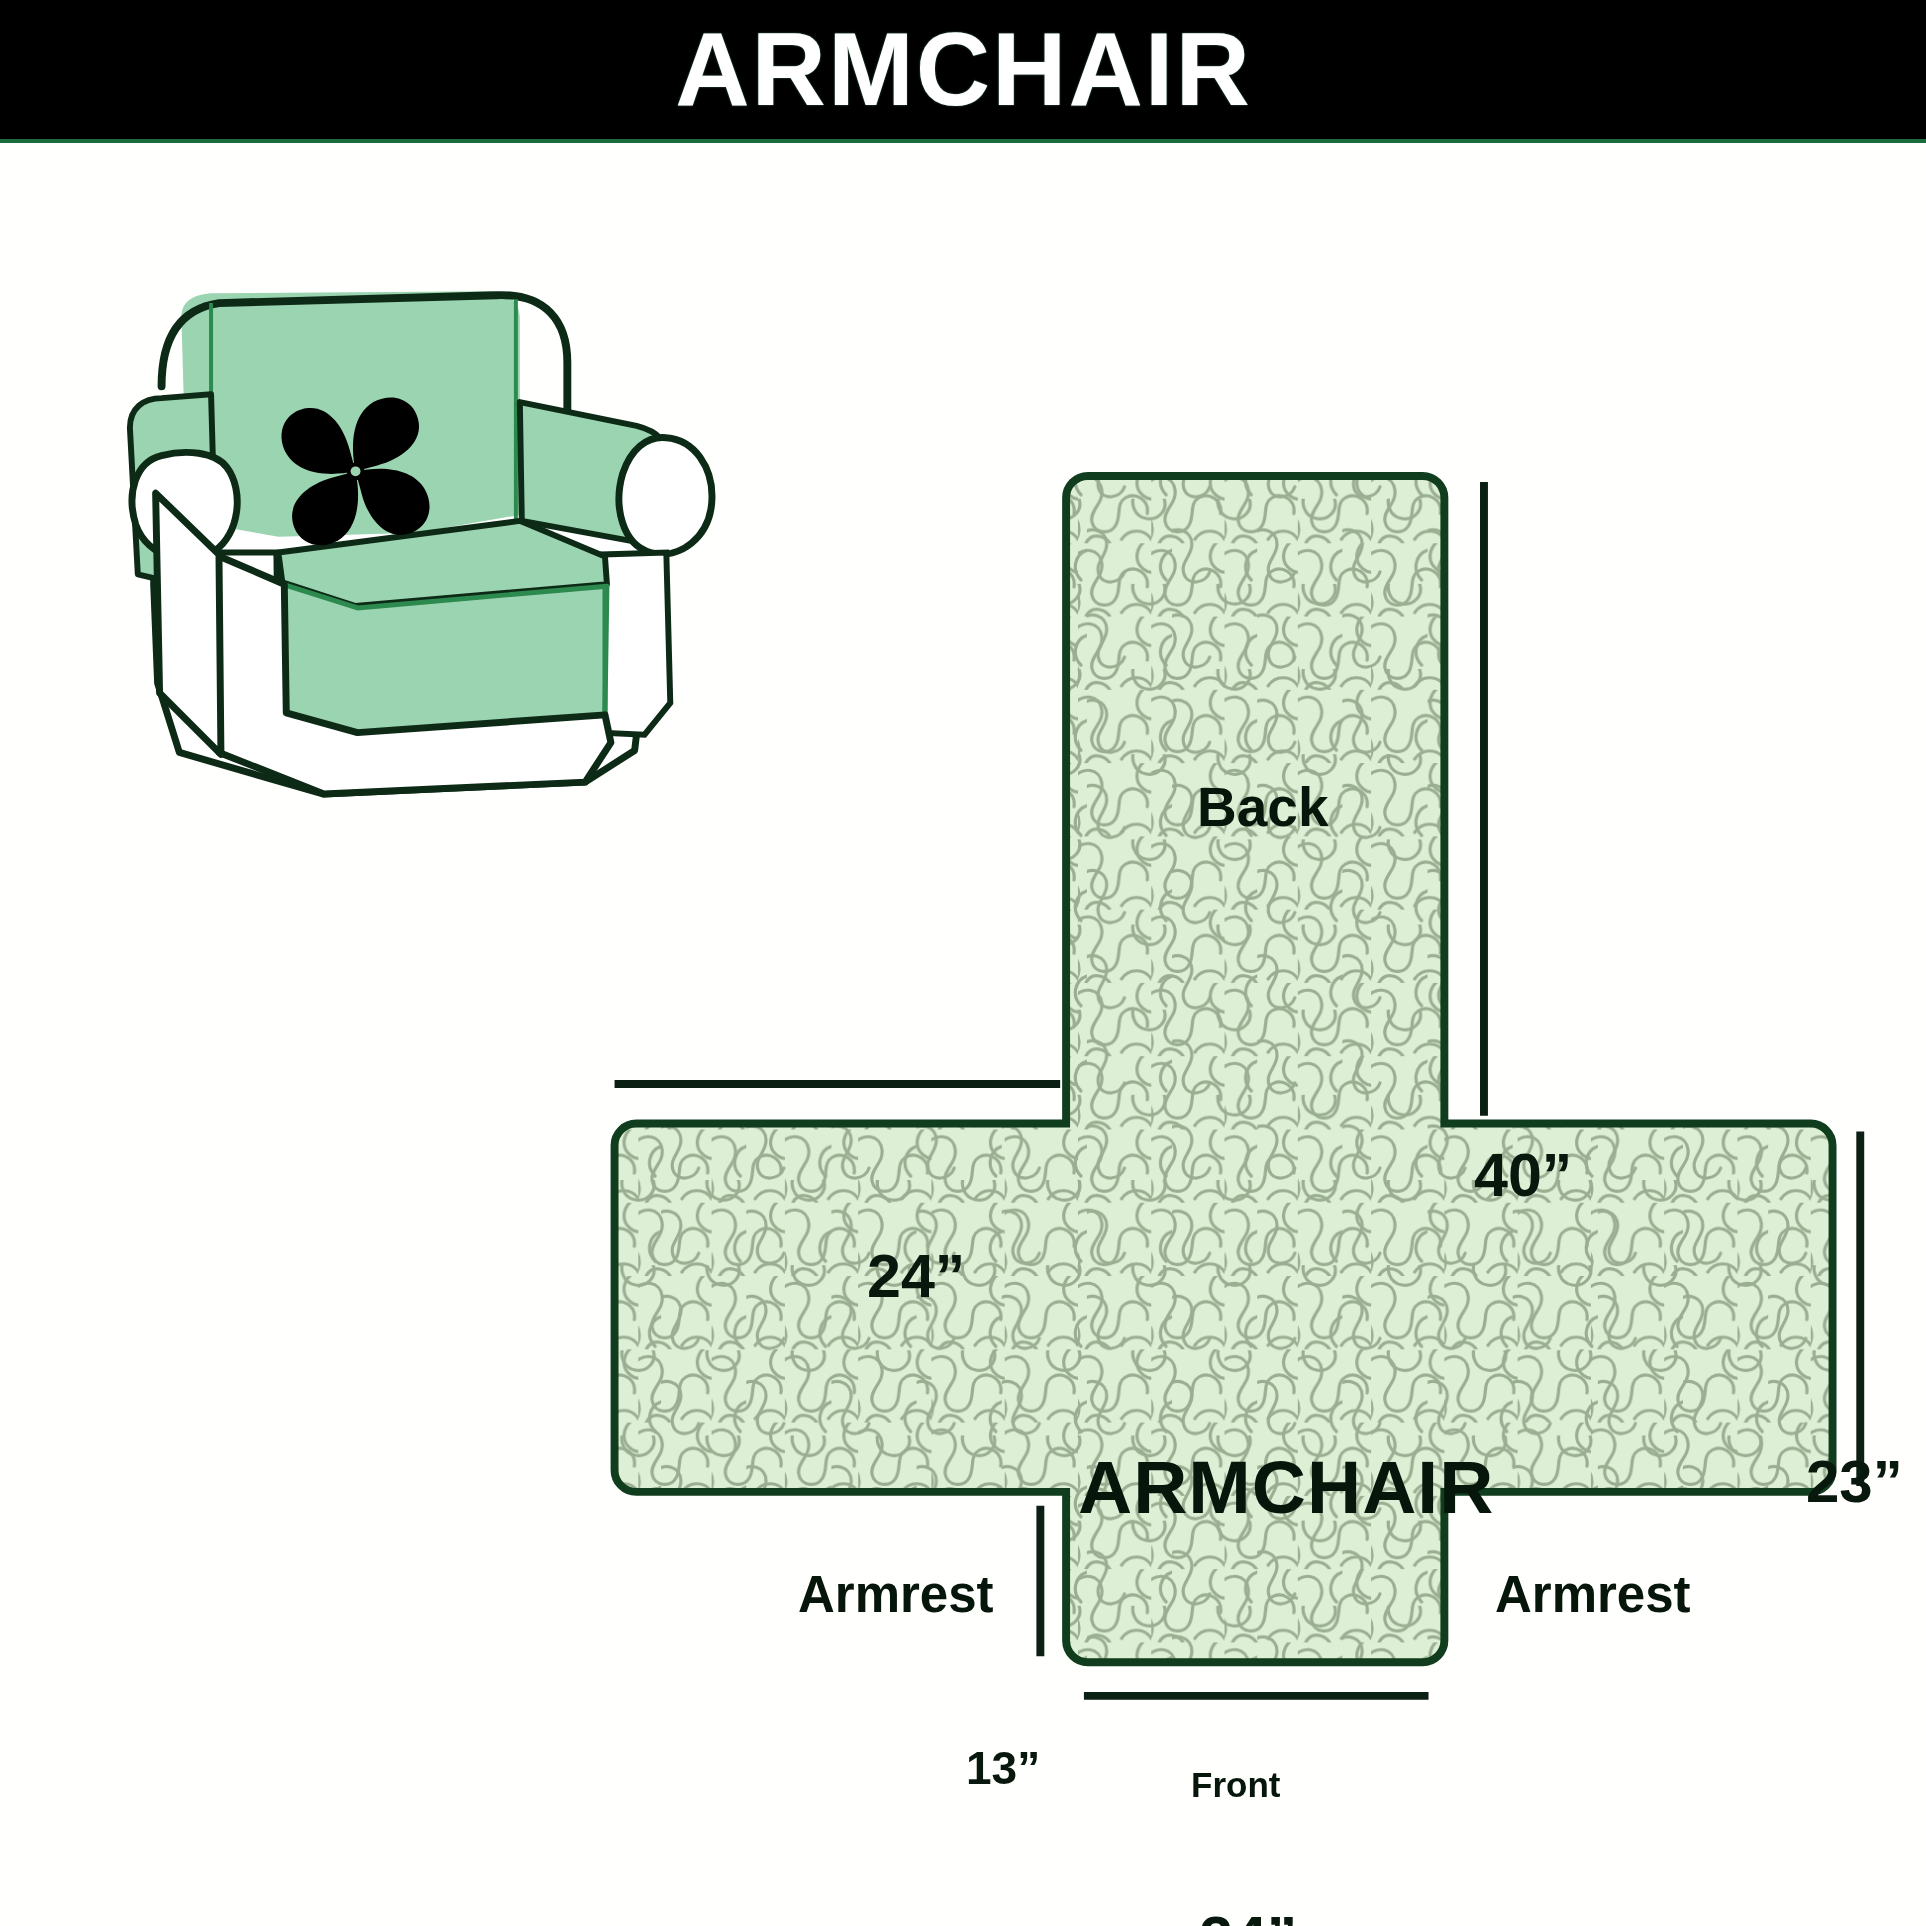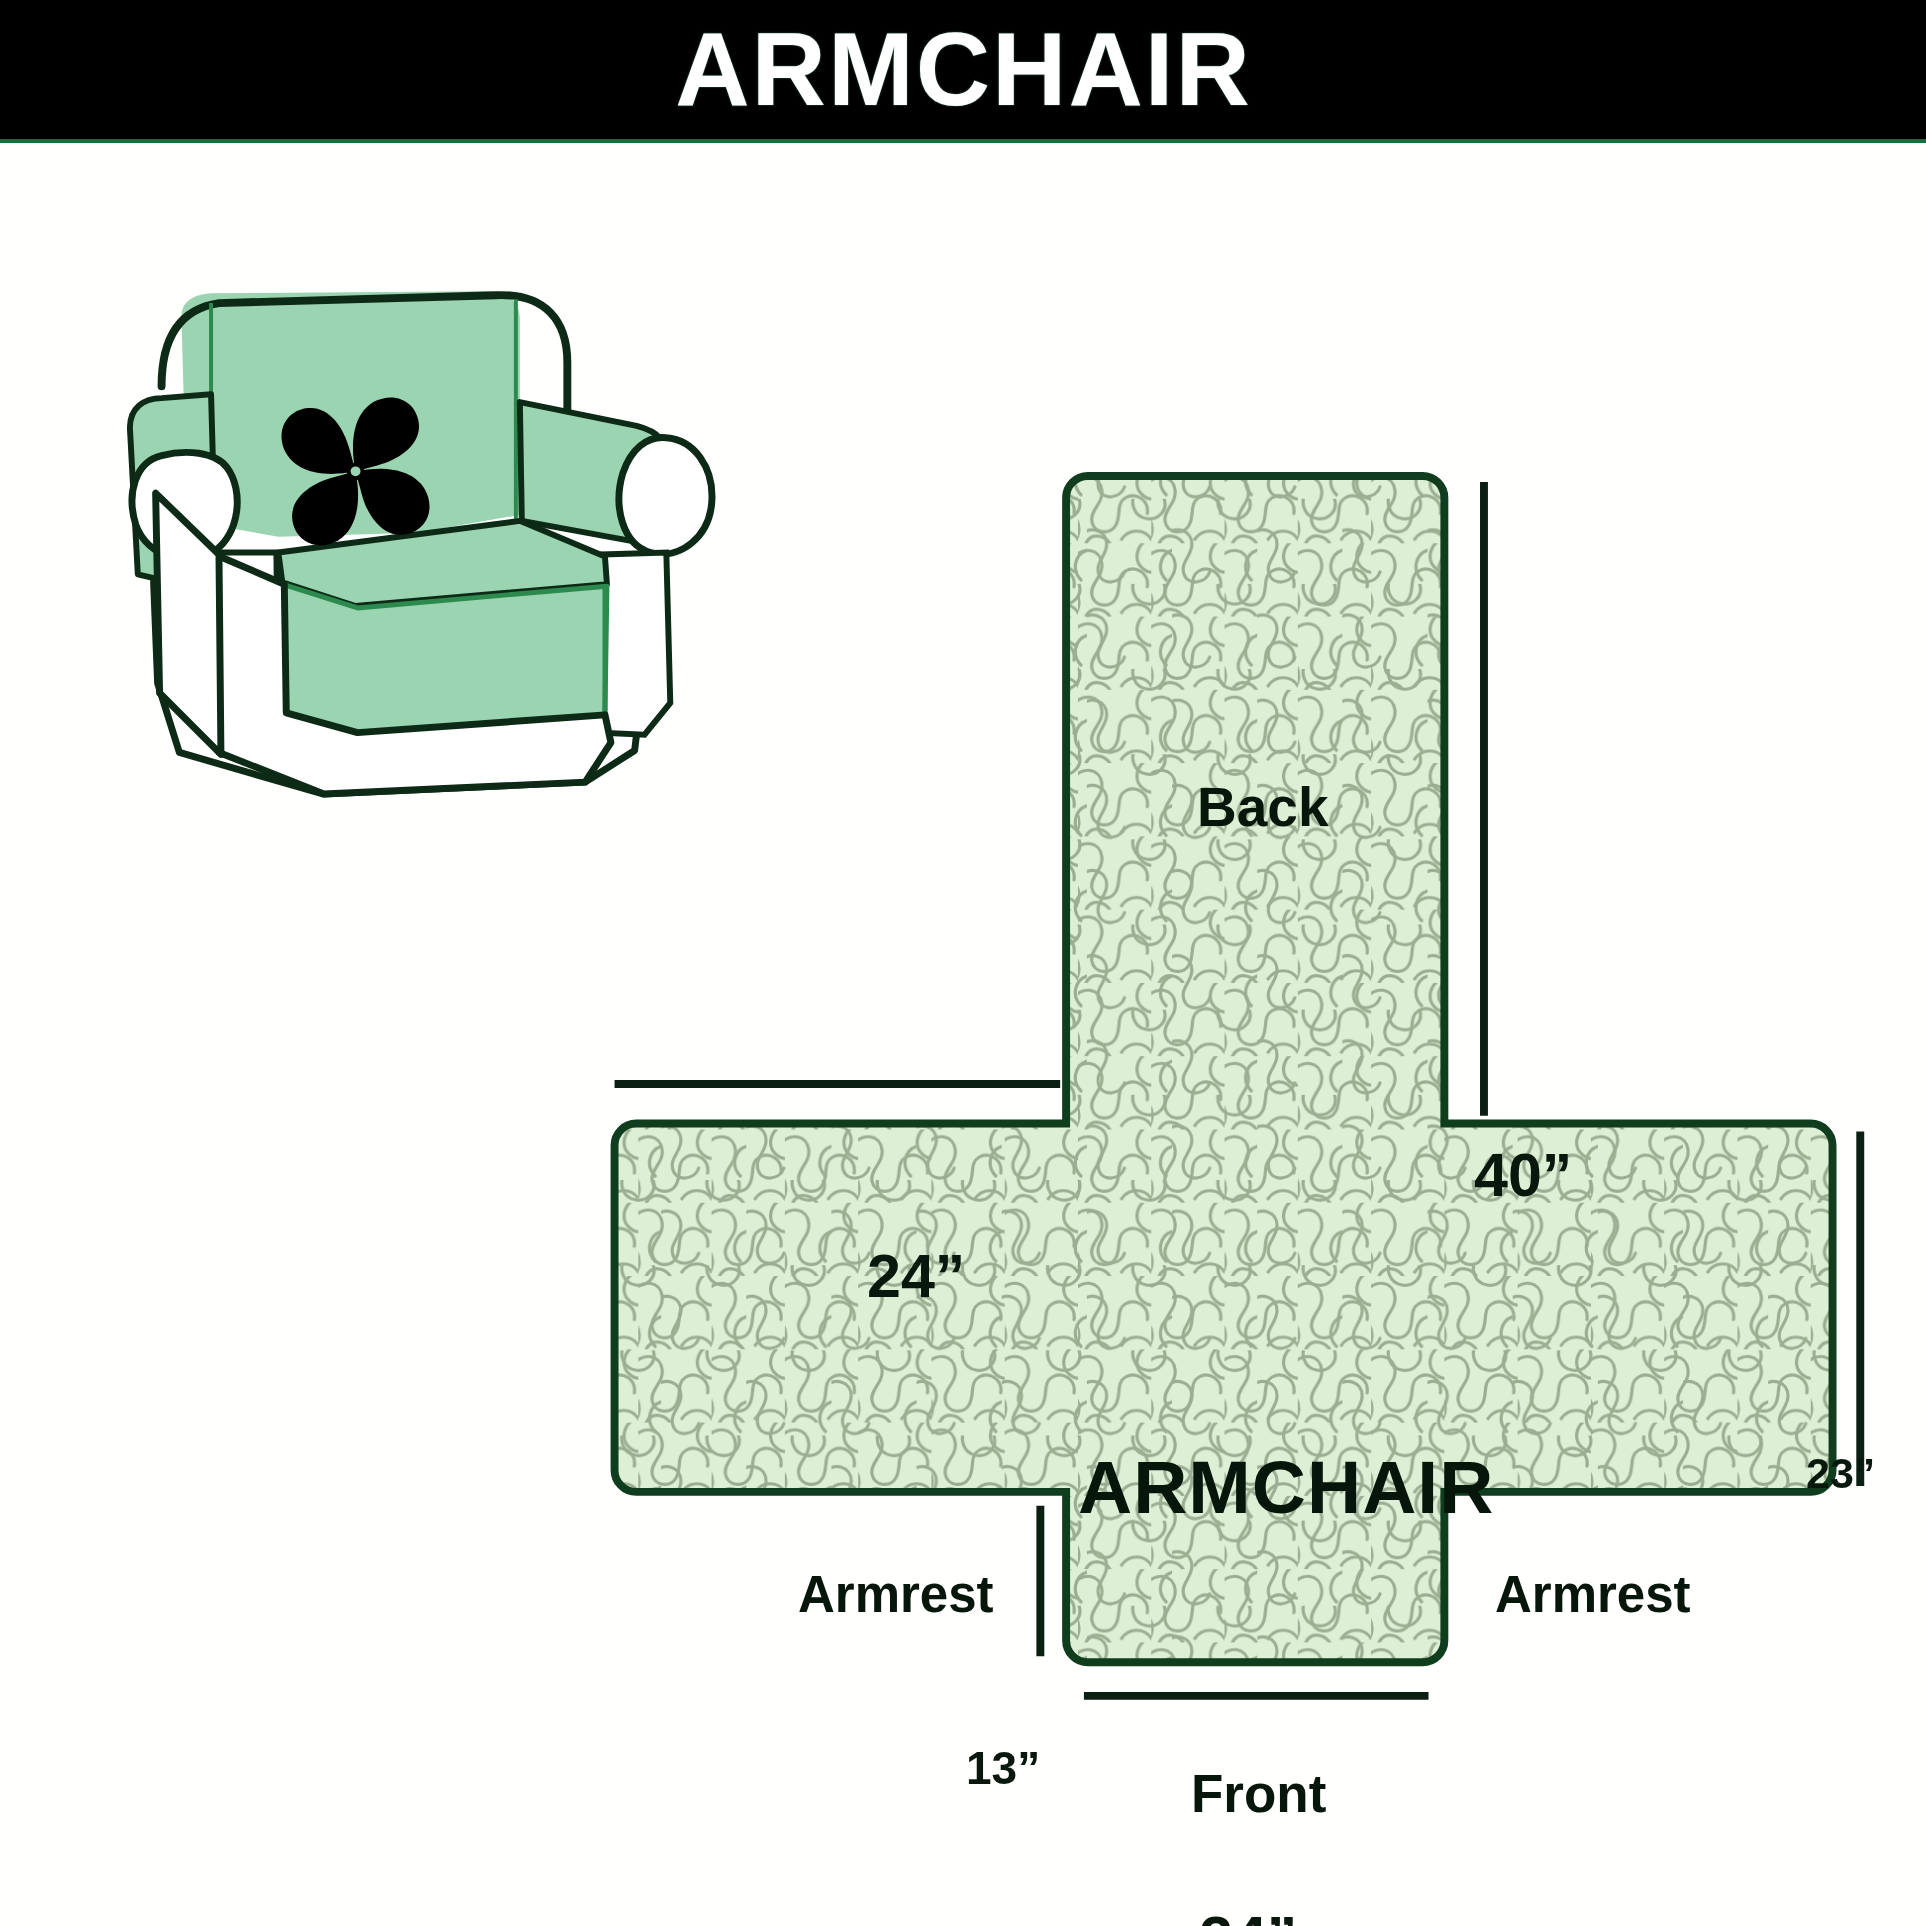--- a/index.html
+++ b/index.html
@@ -89,25 +89,25 @@
     font-weight: bold;
     color: #07160b;
     white-space: nowrap;
     line-height: 1;
   }
 
   #label-back      { left: 1186px; top: 637px;  font-size: 55px; }
   #label-armchair  { left: 1067px; top: 1307px; font-size: 75px; letter-spacing: 1px; }
   #label-armrest-l { left: 787px;  top: 1426px; font-size: 51px; }
   #label-armrest-r { left: 1484px; top: 1426px; font-size: 51px; }
-  #label-front     { left: 1180px; top: 1624px; font-size: 53px; }
+  #label-front     { left: 1180px; top: 1624px; font-size: 35px; }
 
   #dim-40  { left: 1463px; top: 1002px; font-size: 61px; }
   #dim-24t { left: 856px;  top: 1103px; font-size: 61px; }
-  #dim-23  { left: 1795px; top: 1309px; font-size: 43px; }
+  #dim-23  { left: 1795px; top: 1309px; font-size: 60px; }
   #dim-13  { left: 955px;  top: 1602px; font-size: 46px; }
   #dim-24b { left: 1188px; top: 1765px; font-size: 61px; }
 </style>
 </head>
 <body>
 
 <div id="header-bar">
   <div id="header-title">ARMCHAIR</div>
 </div>
 <div id="header-rule"></div>

